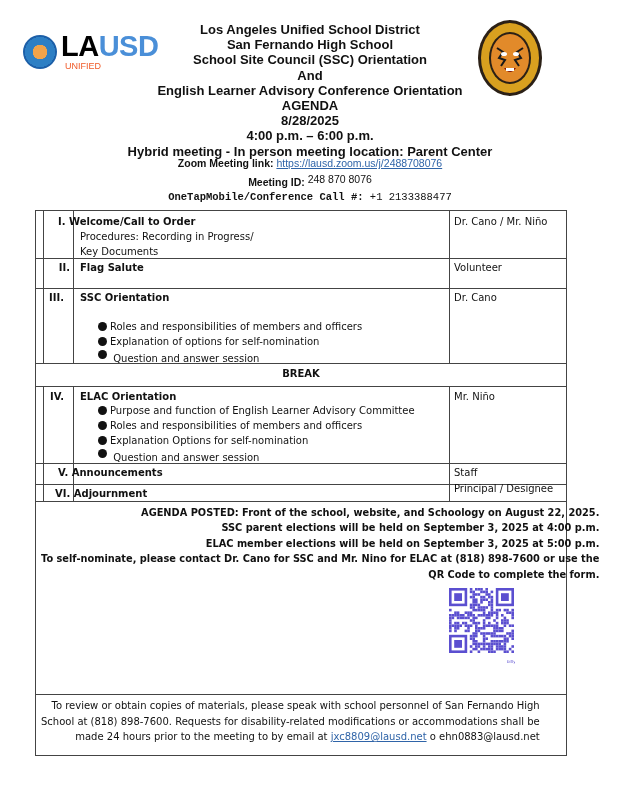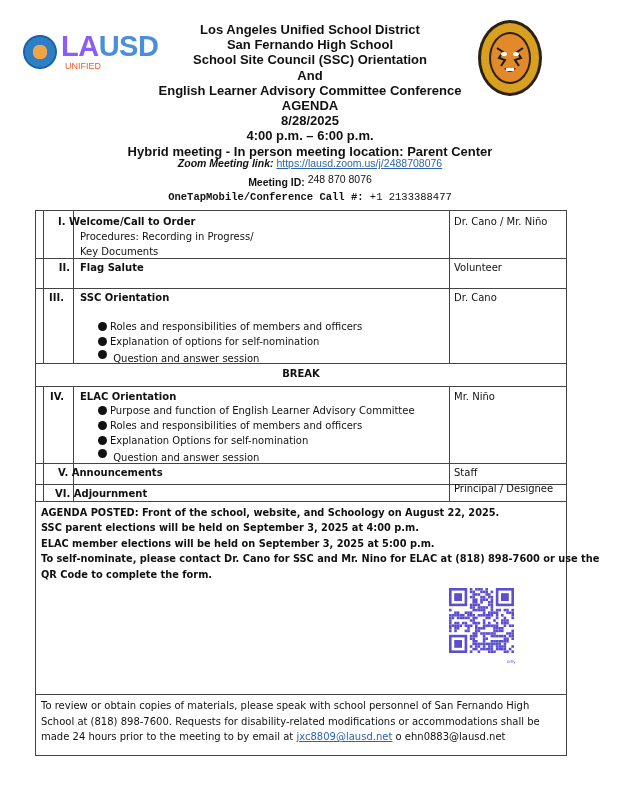--- a/index.html
+++ b/index.html
@@ -6,45 +6,45 @@
     body { width: 618px; height: 800px; position: relative; overflow: hidden;
       font-family: "DejaVu Sans", sans-serif; color: #111; }
     .abs { position: absolute; }
 
     
     .lausd-logo { left: 23px; top: 33px; width: 140px; height: 40px; }
     .lausd-seal { position:absolute; left:0; top:2px; width:34px; height:34px; border-radius:50%;
       background: radial-gradient(circle at 50% 50%, #f1a34a 0 30%, #2d7fc4 31% 62%, #1c5fa8 63%); }
     .lausd-word { position:absolute; left:38px; top:-4px; font-family:"Liberation Sans", sans-serif;
       font-weight:bold; font-size:29px; letter-spacing:-0.5px; line-height:34px; }
-    .lausd-word .la { color:#8b5cf6;margin-top:30px; }
+    .lausd-word .la { color:#000000;margin-top:30px; }
     .lausd-word .usd { color:#4a8fd8; }
     .lausd-unified { position:absolute; left:42px; top:28px; font-family:"Liberation Sans", sans-serif;
       font-weight:normal; font-size:9px; color:#f05a28; }
 
     .school-seal { left: 477px; top: 18px; width: 66px; height: 80px; }
 
     .title-block { left: 110px; top: 22px; width: 400px; text-align:center;
       font-family:"Liberation Sans", sans-serif; font-weight:bold; font-size:13px; line-height:15.2px; }
     .zoom-line { left: 110px; top: 157px; width: 400px; text-align:center;
       font-family:"Liberation Sans", sans-serif; font-size:10.5px; }
-    .zoom-line b { font-weight:bold;font-style:italic; }
+    .zoom-line b { font-weight:bold; }
     .zoom-link { color:#2f64a8; text-decoration: underline; font-weight:normal; }
     .mid-line { left: 110px; top: 176px; width: 400px; text-align:center;
       font-family:"Liberation Sans", sans-serif; font-size:10.5px; }
     .mid-line .sup { position: relative; top:-3px; }
     .call-line { left: 110px; top: 191px; width: 400px; text-align:center;
       font-family:Liberation Mono, monospace; font-size:10.5px; }
 
     
     .tbl { left: 35px; top: 210px; width: 532px; height: 546px; border: 1.5px solid #444; box-sizing: border-box; }
     .hline { position:absolute; left:0; right:0; height:0; border-top: 1.2px solid #444; }
     .vline { position:absolute; width:0; border-left: 1.2px solid #444; }
 
-    .cell-text { position:absolute; font-size:10px; line-height:14.5px; white-space:nowrap; }
+    .cell-text { position:absolute; font-size:10px; line-height:14.5px; white-space:nowrap;text-align:right; }
     .bold { font-weight:bold; }
     .num { text-align:right; width:36px; }
     .bullet { display:inline-block; width:9px; height:9px; border-radius:50%; background:#111; margin-right:3px; vertical-align:-1px; }
 
     .notes { font-weight:bold; font-size:9.8px; line-height:15.4px; white-space:nowrap; }
     .footer-text { font-size:10px; line-height:15.6px; white-space:nowrap; }
     .email-link { color:#2f64a8; text-decoration: underline; }
 
     .qr { left: 449px; top: 588px; width: 66px; height: 76px; }
   </style>
@@ -67,21 +67,21 @@
   <ellipse cx="39" cy="36" rx="3" ry="2" fill="#fff"></ellipse>
   <path d="M27 50 Q33 58 39 50 Z" fill="#7a1010"></path>
   <rect x="29" y="50" width="8" height="3" fill="#fff"></rect>
 </svg>
 
 <div class="abs title-block">
   <div>Los Angeles Unified School District</div>
   <div>San Fernando High School</div>
   <div>School Site Council (SSC) Orientation</div>
   <div>And</div>
-  <div>English Learner Advisory Committee Conference</div>
+  <div>English Learner Advisory Conference Orientation</div>
   <div>AGENDA</div>
   <div>8/28/2025</div>
   <div>4:00 p.m. – 6:00 p.m.</div>
   <div>Hybrid meeting - In person meeting location: Parent Center</div>
 </div>
 
 <div class="abs zoom-line">
   <b>Zoom Meeting link:</b>
   <a class="zoom-link">https://lausd.zoom.us/j/2488708076</a>
 </div>

